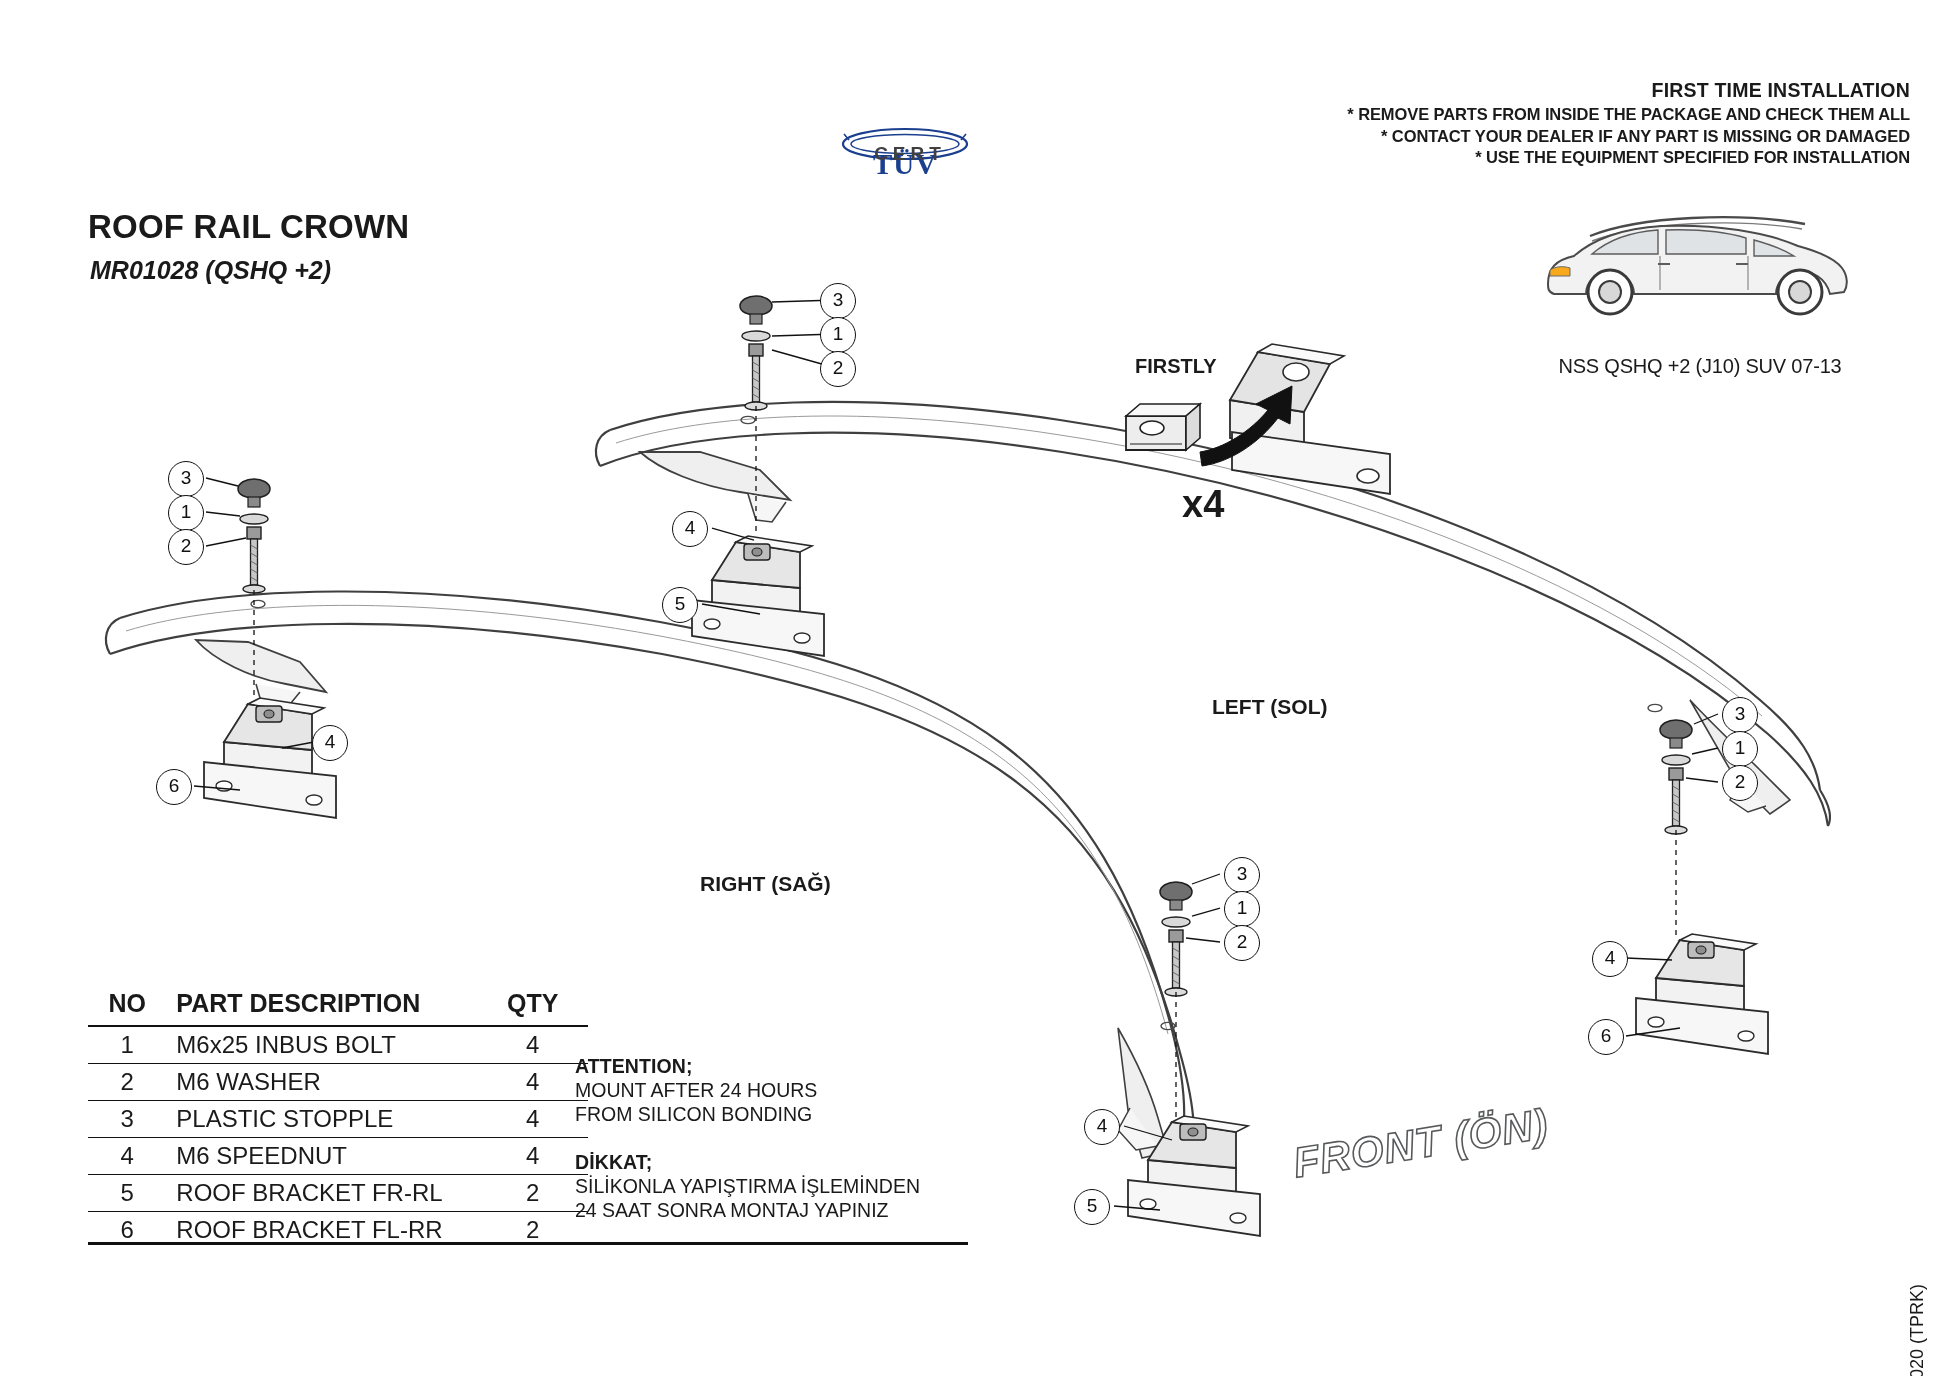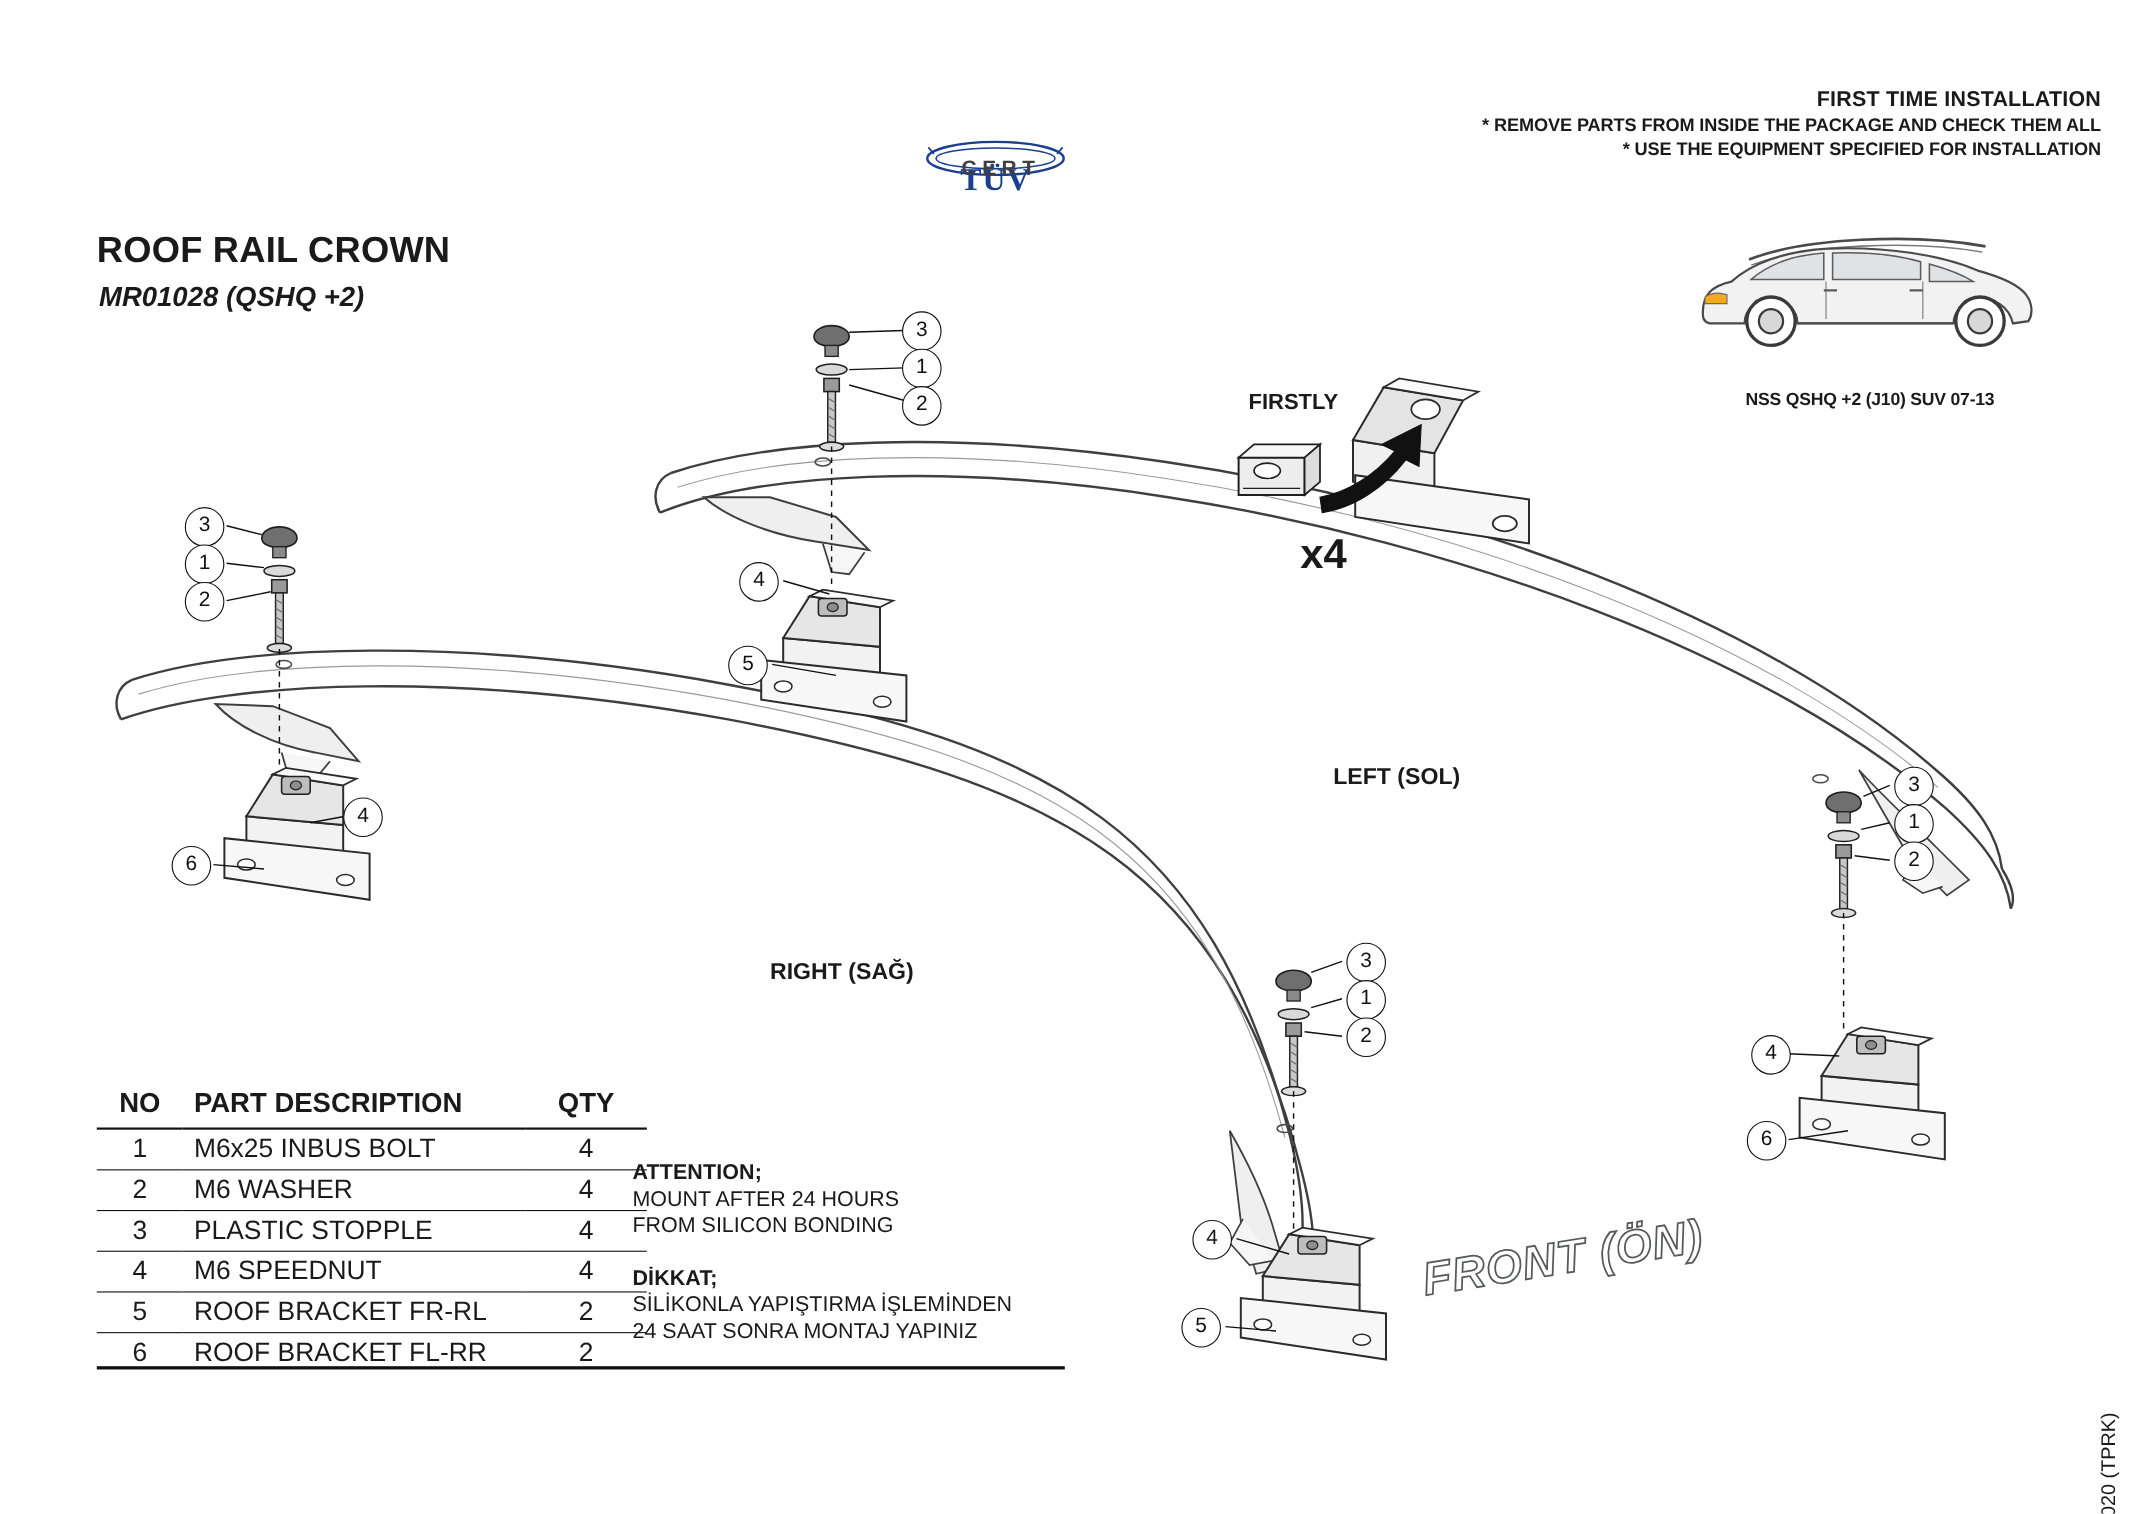--- a/index.html
+++ b/index.html
@@ -51,21 +51,21 @@
   }
   .doc-sub {
     position:absolute; left:90px; top:256px;
     font-size:25px; font-style:italic; font-weight:bold;
   }
 
   
   .vehicle-box { position:absolute; left:1530px; top:198px; width:330px; height:135px; }
   .vehicle-label {
     position:absolute; left:1500px; top:355px; width:400px; text-align:center;
-    font-size:16px; font-weight:bold; letter-spacing:-.2px;
+    font-size:20px; font-weight:normal; letter-spacing:-.2px;
   }
 
   
   .lbl { position:absolute; font-weight:bold; }
   .lbl-left   { left:1212px; top:695px; font-size:21px; }
   .lbl-right  { left:700px;  top:872px; font-size:21px; }
   .lbl-firstly{ left:1135px; top:355px; font-size:20px; }
   .lbl-x4     { left:1182px; top:483px; font-size:38px; font-weight:bold; }
   .lbl-front  {
     left:1290px; top:1140px; font-size:42px; font-style:italic; font-weight:bold;
@@ -122,20 +122,21 @@
   .drawing { position:absolute; left:0; top:0; }
 </style>
 </head>
 <body>
 
 <div class="page">
 
   <div class="header-right">
     <div class="title">FIRST TIME INSTALLATION</div>
     <div class="line">* REMOVE PARTS FROM INSIDE THE PACKAGE AND CHECK THEM ALL</div>
+    <div class="line">* CONTACT YOUR DEALER IF ANY PART IS MISSING OR DAMAGED</div>
     <div class="line">* USE THE EQUIPMENT SPECIFIED FOR INSTALLATION</div>
   </div>
 
   <div class="tuv-logo">
     <svg width="140" height="62" viewBox="0 0 140 62">
       <ellipse cx="70" cy="36" rx="62" ry="15" fill="none" stroke="#1b3f8f" stroke-width="2.2"></ellipse>
       <ellipse cx="70" cy="36" rx="54" ry="9.5" fill="none" stroke="#1b3f8f" stroke-width="1.4"></ellipse>
       <path d="M14 32 L9 26 M126 32 L131 26" stroke="#1b3f8f" stroke-width="1.6" fill="none"></path>
     </svg>
     <div class="tuv" style="position:absolute;left:0;top:2px;width:140px;">TÜV</div>

